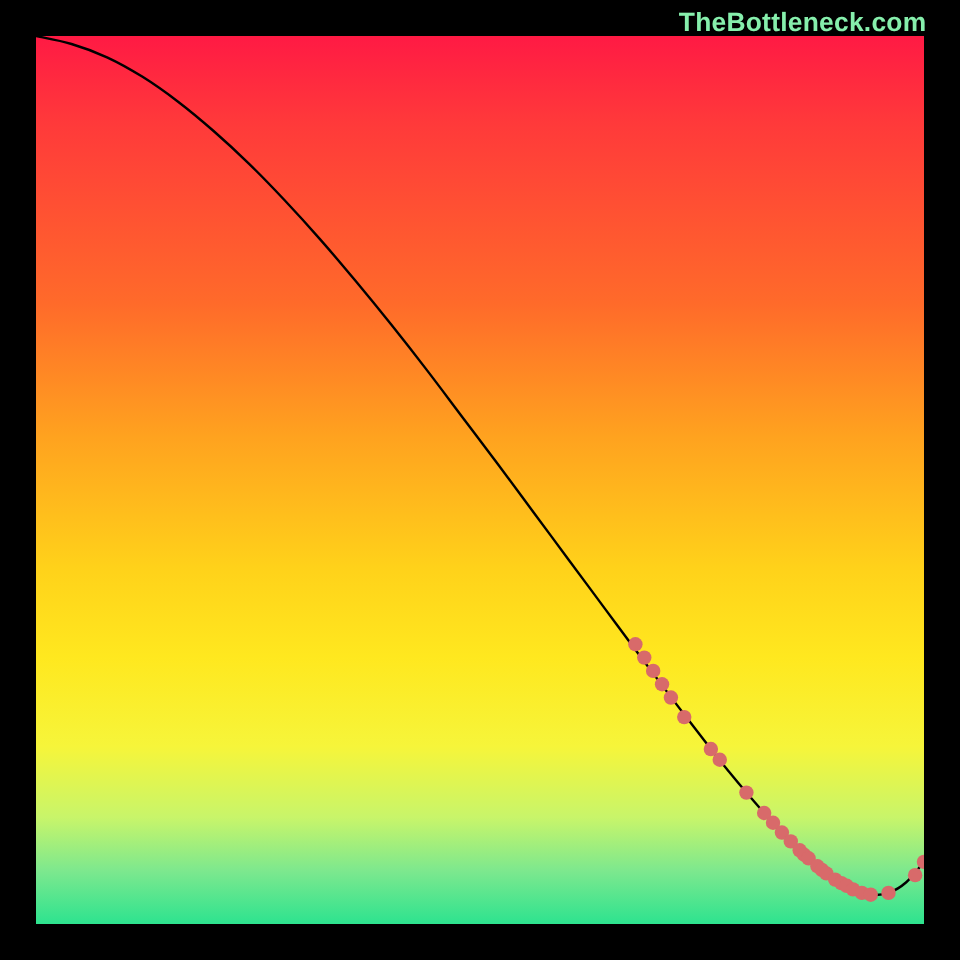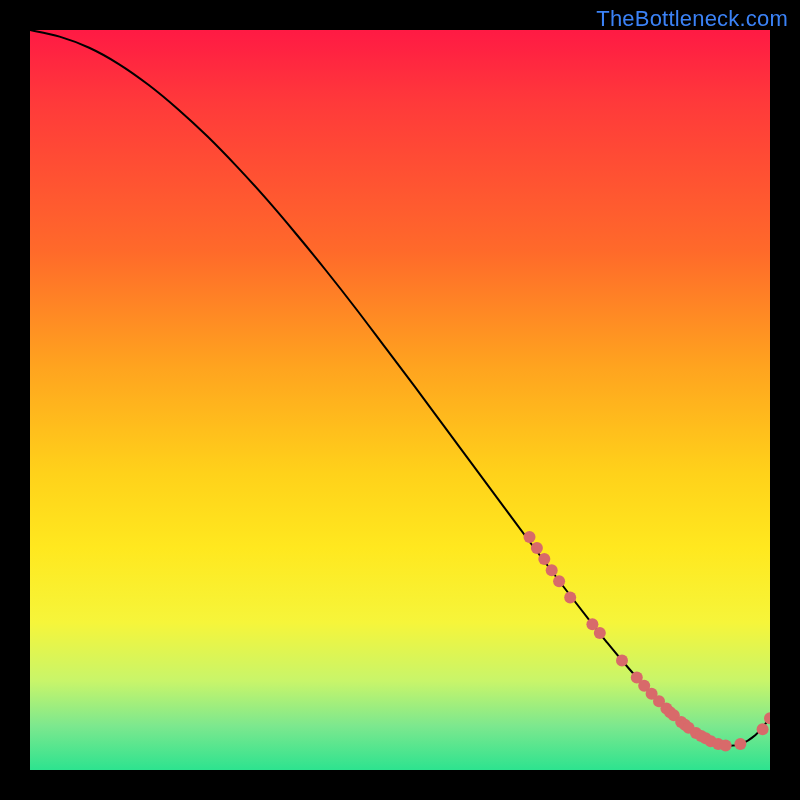--- a/index.html
+++ b/index.html
@@ -13,24 +13,24 @@
   }
   .frame {
     position: relative;
     width: 800px;
     height: 800px;
     background: #000;
   }
   .watermark {
     position: absolute;
     top: 6px;
-    right: 12px;
-    color: #3b82f6;
+    right: 28px;
+    color: #86efac;
     font-size: 22px;
-    font-weight: 400;
+    font-weight: 700;
     letter-spacing: 0.2px;
     user-select: none;
   }
   .plot {
     position: absolute;
     left: 30px;
     top: 30px;
     width: 740px;
     height: 740px;
     

